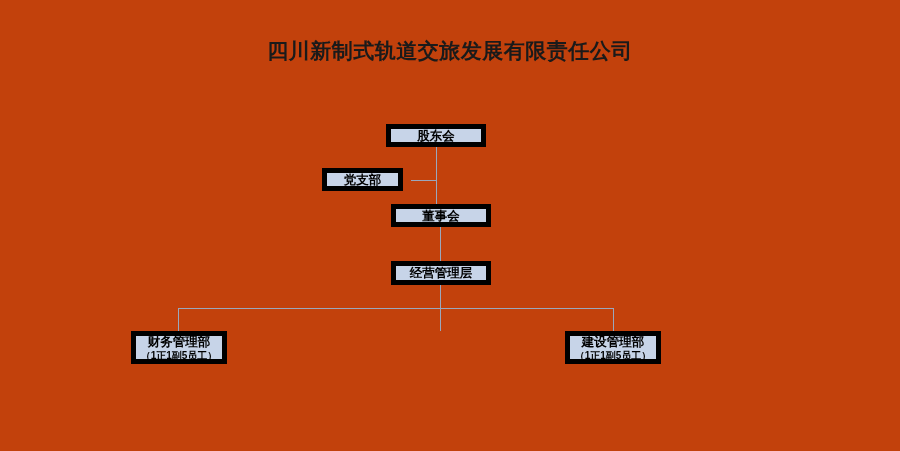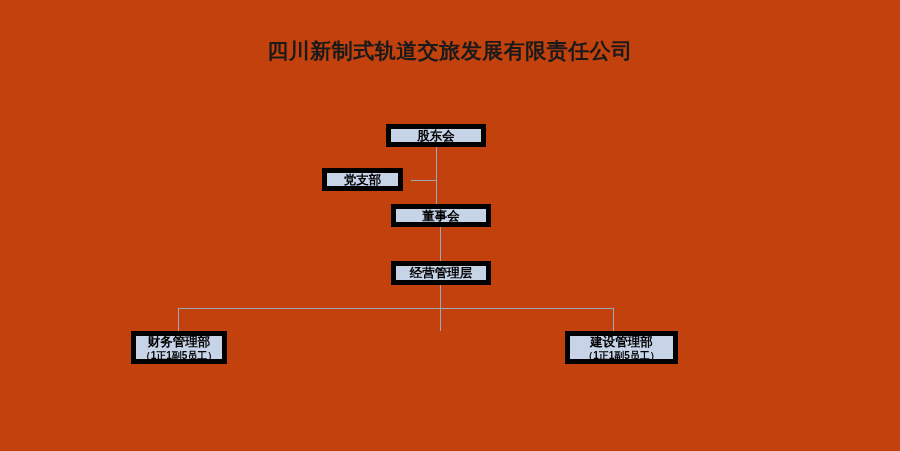--- a/index.html
+++ b/index.html
@@ -60,21 +60,21 @@
     white-space: nowrap;
     margin-top: 1px;
   }
   
   #node-shareholders { left: 386px; top: 124px; width: 100px; height: 23px; }
   #node-party        { left: 322px; top: 168px; width:  81px; height: 23px; }
   #node-board        { left: 391px; top: 204px; width: 100px; height: 23px; }
   #node-management   { left: 391px; top: 261px; width: 100px; height: 24px; }
   #node-marketing    { left: 131px; top: 331px; width:  96px; height: 33px; }
   #node-finance      { left: 391px; top: 331px; width:  96px; height: 33px; }
-  #node-construction { left: 565px; top: 331px; width:  113px; height: 33px; }
+  #node-construction { left: 565px; top: 331px; width:  96px; height: 33px; }
 
   
   .conn {
     position: absolute;
     background: #9aa7bd;
     z-index: 1;
   }
   .conn.v { width: 1px; }
   .conn.h { height: 1px; }
 

